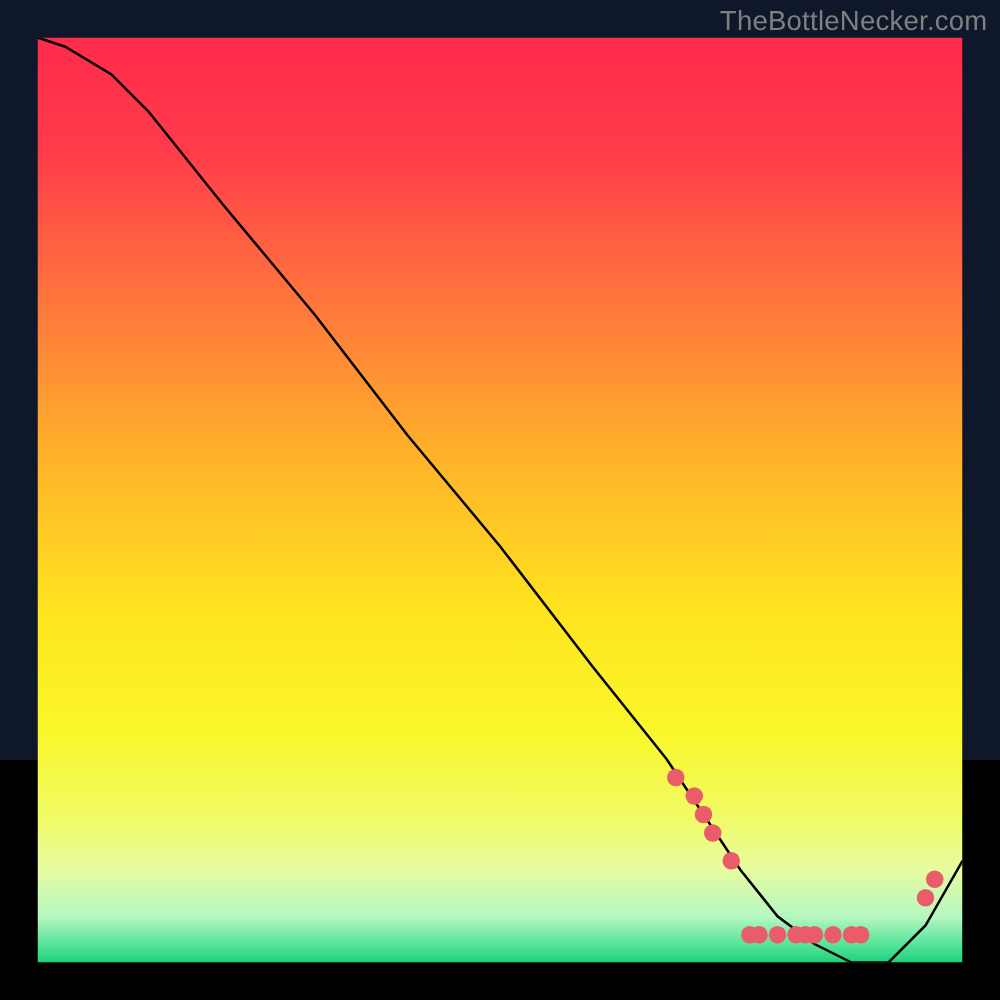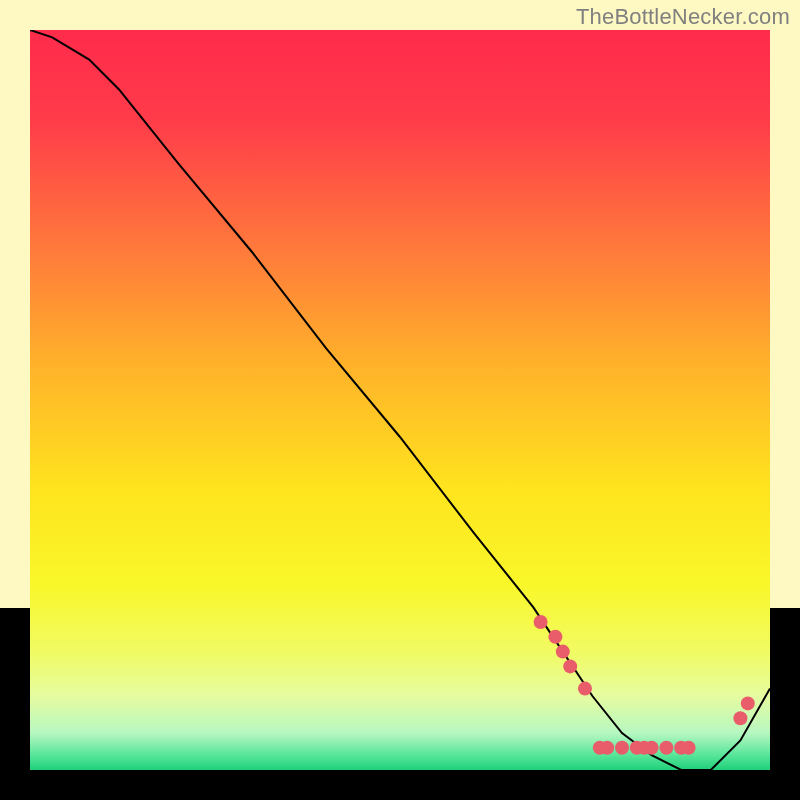--- a/index.html
+++ b/index.html
@@ -8,21 +8,21 @@
     width: 800px;
     height: 800px;
     background: #000;
     overflow: hidden;
     font-family: Arial, Helvetica, sans-serif;
   }
   .frame {
     position: relative;
     width: 800px;
     height: 608px;
-    background: #fef9c3;
+    background: #0f172a;
   }
   .watermark {
     position: absolute;
     top: 4px;
     right: 10px;
     color: #808080;
     font-size: 22px;
     font-weight: 500;
     letter-spacing: 0.2px;
     user-select: none;

